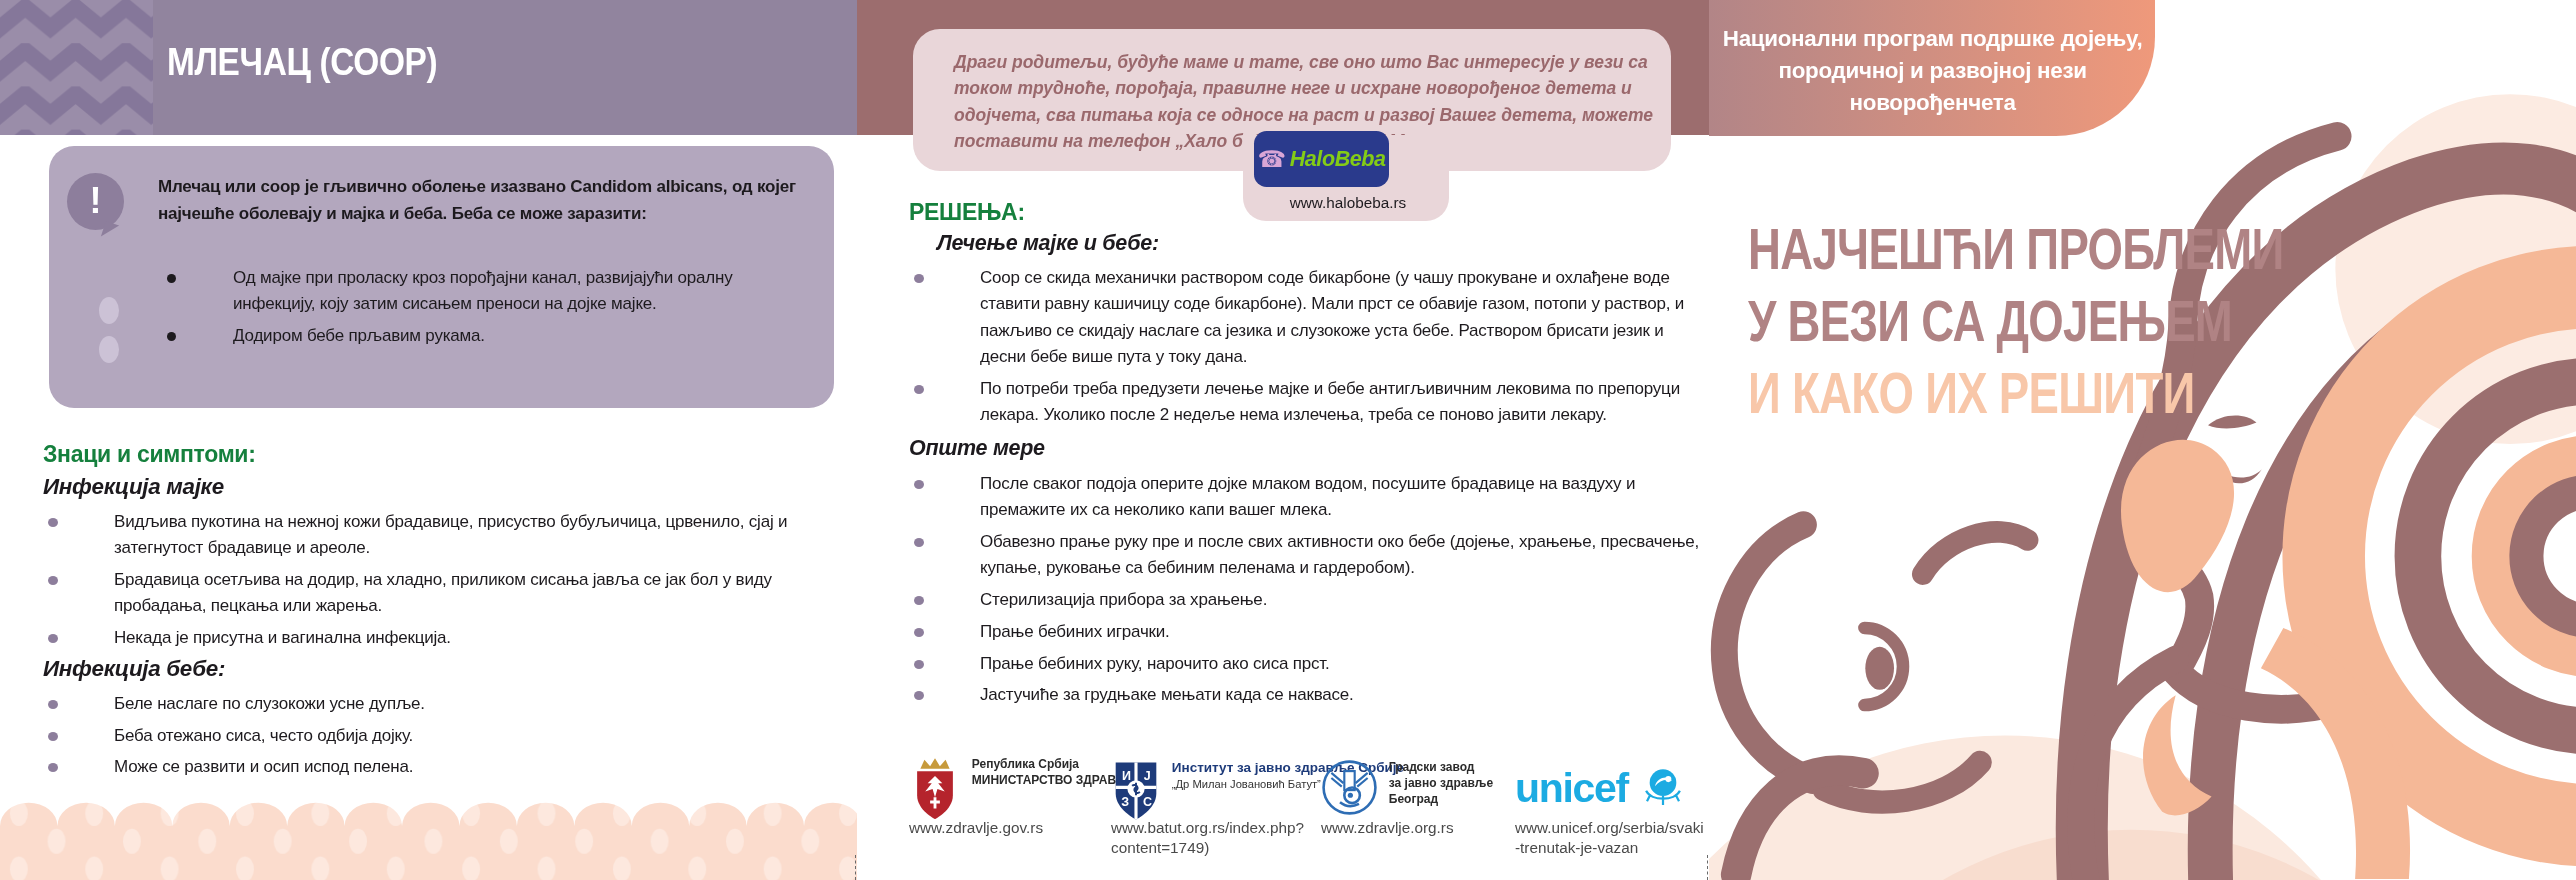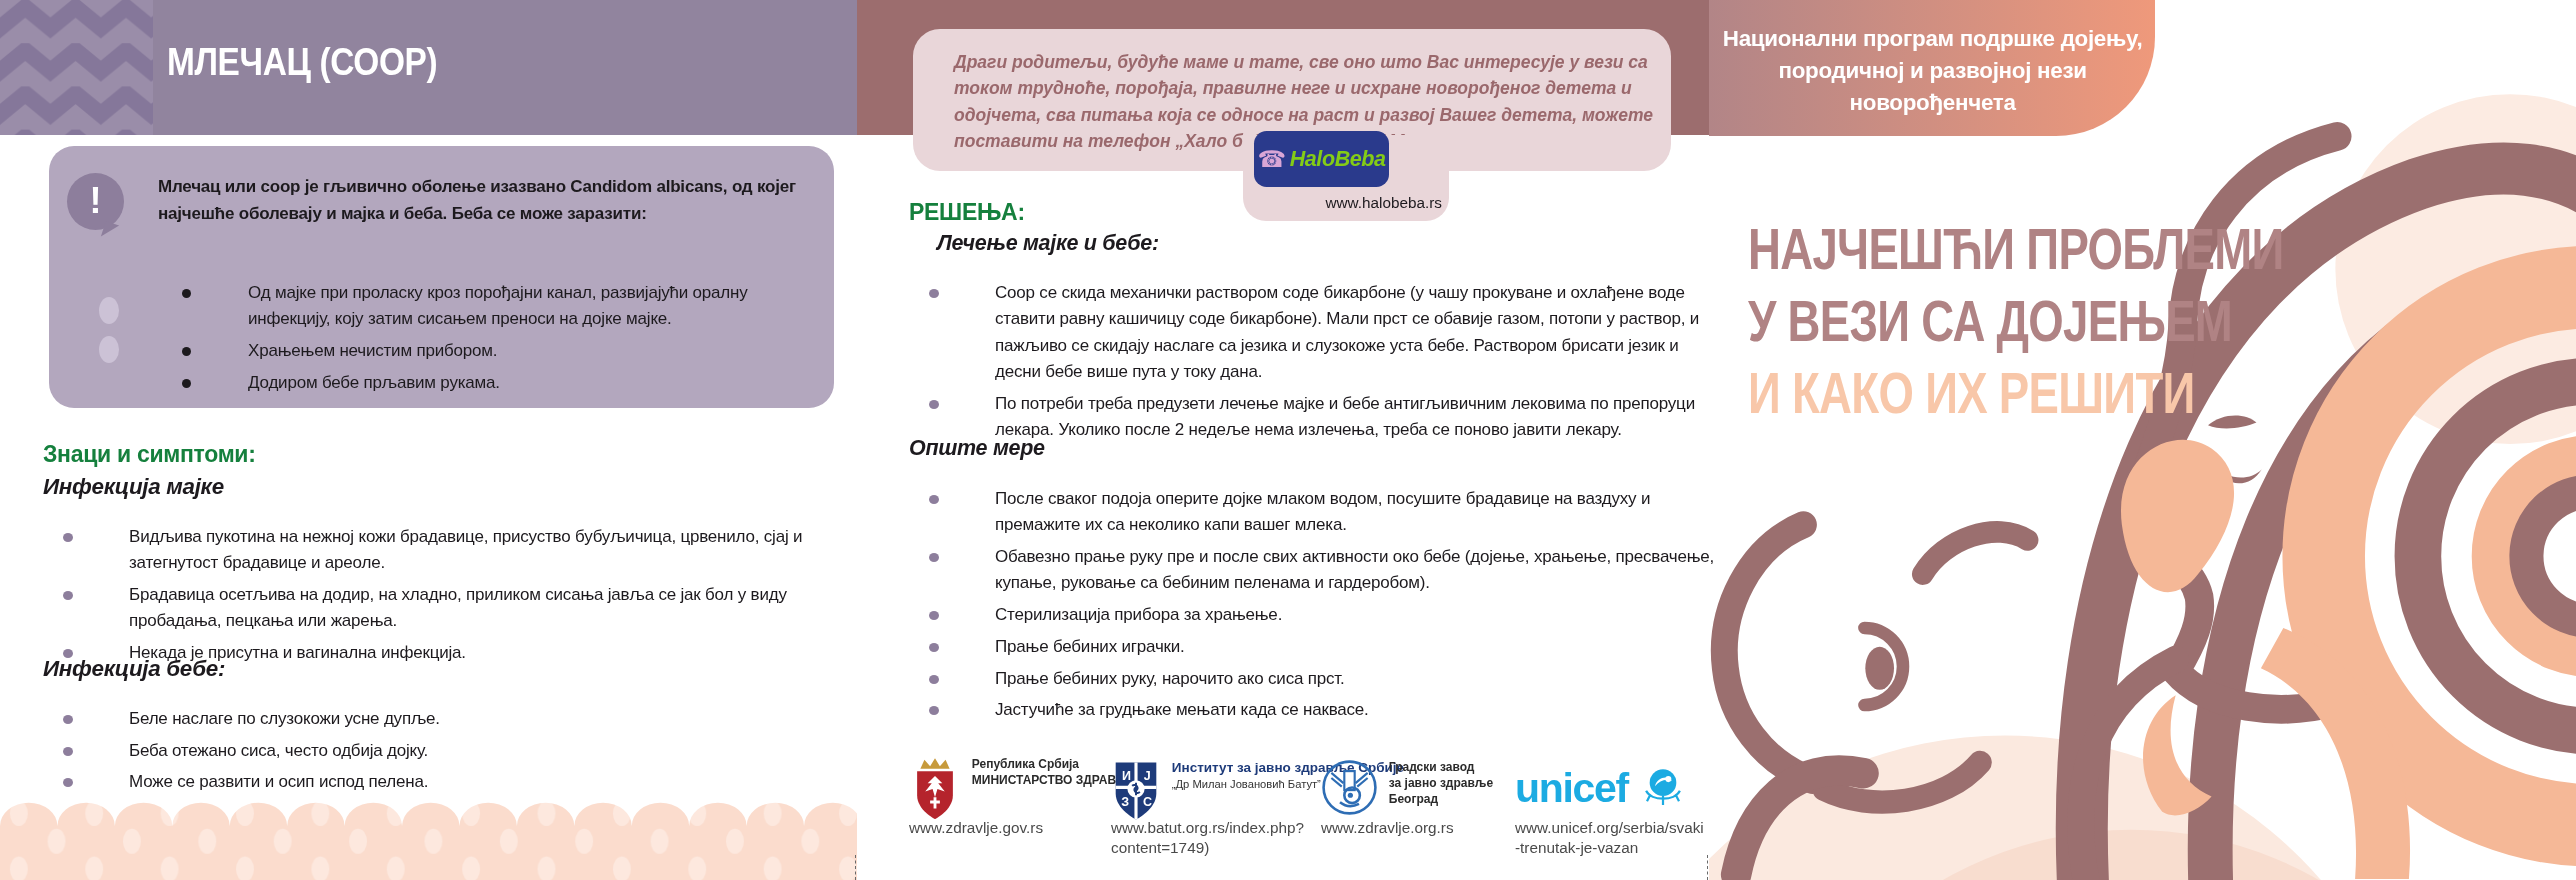--- a/index.html
+++ b/index.html
@@ -13,21 +13,21 @@
               letter-spacing:-0.4px;transform:scaleX(.88);transform-origin:left top;white-space:nowrap;}
   .intro-box{left:49px;top:146px;width:785px;height:262px;background:#B3A7BE;border-radius:25px;}
   .bubble{left:18px;top:27px;width:57px;height:57px;border-radius:50%;background:#8D7E9C;
           color:#fff;font-size:36px;font-weight:bold;text-align:center;line-height:56px;}
   .bubble-tail{left:54px;top:77px;width:0;height:0;border-left:14.4px solid #8D7E9C;
                border-bottom:16px solid transparent;transform:rotate(18deg);}
   .intro-lead{left:109px;top:27px;width:668px;font-size:17px;font-weight:bold;
               line-height:1.6;letter-spacing:-0.2px;}
   .pale-dot{width:20px;height:27px;border-radius:50%;background:#CCC2D6;}
   .intro-list{left:113px;top:118px;width:646px;}
-  ul.blist{margin:16px;padding:0;list-style:none;}
+  ul.blist{margin:1px;padding:0;list-style:none;}
   ul.blist li{position:relative;padding-left:70px;font-size:17px;line-height:1.55;
               margin-bottom:5.4px;letter-spacing:-0.2px;}
   ul.blist li::before{content:"";position:absolute;left:3.6px;top:9px;width:10px;height:9px;
               border-radius:50%;background:#8D7E9C;}
   ul.blist.dark li::before{background:#1d1a1e;width:9px;height:9px;}
   .h-purple{font-size:23px;font-weight:bold;color:#15803d;letter-spacing:-0.3px;}
   .h-italic{font-size:22.4px;font-weight:bold;font-style:italic;letter-spacing:-0.3px;}
   .signs-h{left:43px;top:441px;}
   .mother-h{left:43px;top:474px;}
   .mother-list{left:43px;top:508px;width:763px;}
@@ -40,21 +40,21 @@
   .mid-band{left:857px;top:0;width:852px;height:135px;background:#9C6D6E;}
   .note-box{left:913px;top:29px;width:758px;height:142px;background:#E9D6D9;border-radius:27px;}
   .note-text{left:41px;top:20px;width:718px;font-size:17.5px;font-weight:bold;font-style:italic;
              color:#9A686C;line-height:1.5;}
   .halo-tab{left:1243px;top:135px;width:206px;height:86px;background:#E9D6D9;
             border-radius:0 0 23px 23px;}
   .halo-logo{left:1254px;top:131px;width:135px;height:56px;background:#2A3A8C;border-radius:12.6px;
              display:flex;align-items:center;justify-content:center;gap:3.6px;}
   .halo-phone{color:#D9A6D6;font-size:23px;line-height:1;}
   .halo-brand{color:#84cc16;font-size:21.5px;font-weight:bold;font-style:italic;letter-spacing:-0.4px;}
-  .halo-url{left:1254px;top:194px;width:188px;text-align:right;font-size:15.3px;}
+  .halo-url{left:1254px;top:194px;width:188px;text-align:center;font-size:15.3px;}
   .sol-h{left:909px;top:199px;}
   .treat-h{left:909px;top:231px;font-size:21.5px;margin-left:28px;}
   .treat-list{left:909px;top:264px;width:790px;}
   .mid-list li{font-size:17px;line-height:1.5;margin-bottom:5.4px;}
   .gen-h{left:909px;top:436px;font-size:21.5px;}
   .gen-list{left:909px;top:470px;width:790px;}
   .gen-list li{line-height:1.45;margin-bottom:3.6px;}
   .logo-item{display:flex;align-items:flex-start;gap:10.8px;}
   .logo-cap{font-size:12px;font-weight:bold;line-height:1.35;white-space:pre-line;color:#2b2b2b;}
   .logo-cap.batut{color:#1E3B7A;}
@@ -96,21 +96,20 @@
   <div class="abs left-title">МЛЕЧАЦ (СООР)</div>
 
   <div class="abs intro-box">
     <div class="abs bubble">!</div>
     <div class="abs bubble-tail"></div>
     <div class="abs intro-lead">Млечац или соор је гљивично оболење изазвано Candidom albicans, од којег најчешће оболевају и мајка и беба. Беба се може  заразити:</div>
     <div class="abs pale-dot" style="left:50px;top:151px;"></div>
     <div class="abs pale-dot" style="left:50px;top:190px;"></div>
     <ul class="abs blist dark intro-list">
       <li>Од мајке при проласку кроз порођајни канал, развијајући оралну инфекцију, коју затим сисањем преноси на дојке мајке.</li>
-      <li>Храњењем нечистим прибором.</li>
       <li>Додиром бебе прљавим рукама.</li>
     </ul>
   </div>
 
   <div class="abs h-purple signs-h">Знаци и симптоми:</div>
   <div class="abs h-italic mother-h">Инфекција мајке</div>
   <ul class="abs blist left-list mother-list">
     <li>Видљива пукотина на нежној кожи брадавице, присуство бубуљичица, црвенило, сјај и затегнутост брадавице и ареоле.</li>
     <li>Брадавица осетљива на додир, на хладно, приликом сисања јавља се јак бол у виду пробадања, пецкања или  жарења.</li>
     <li>Некада је присутна и вагинална инфекција.</li>

